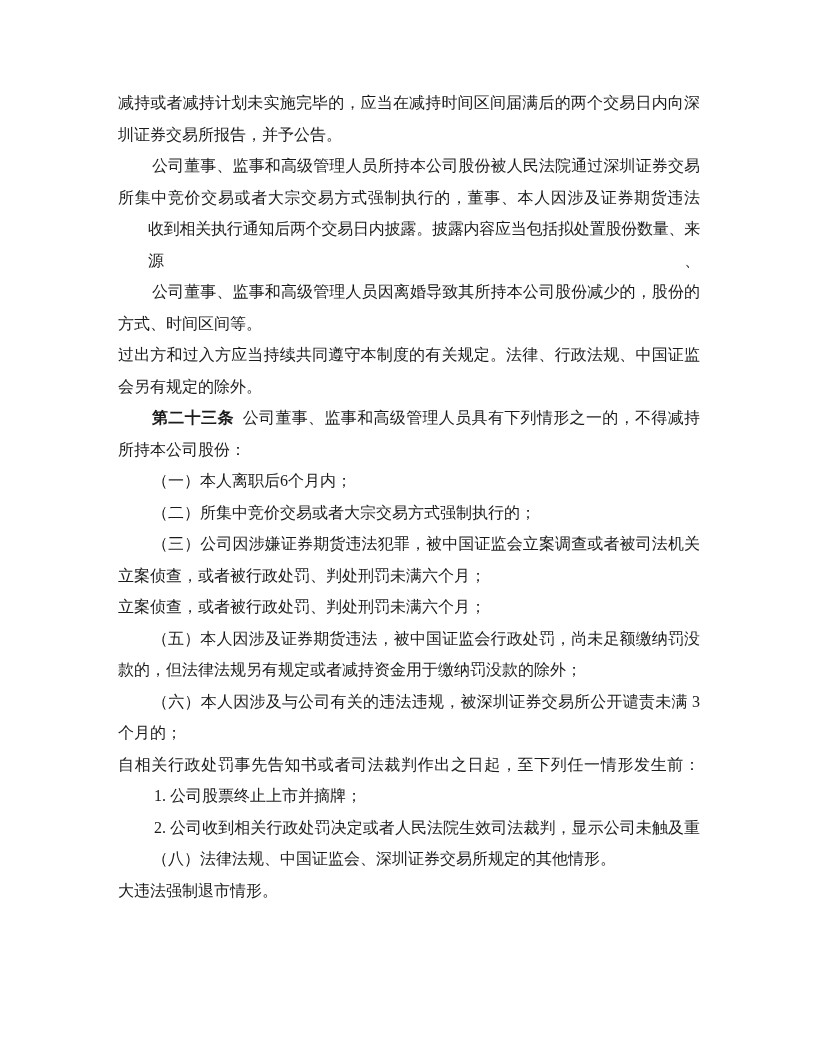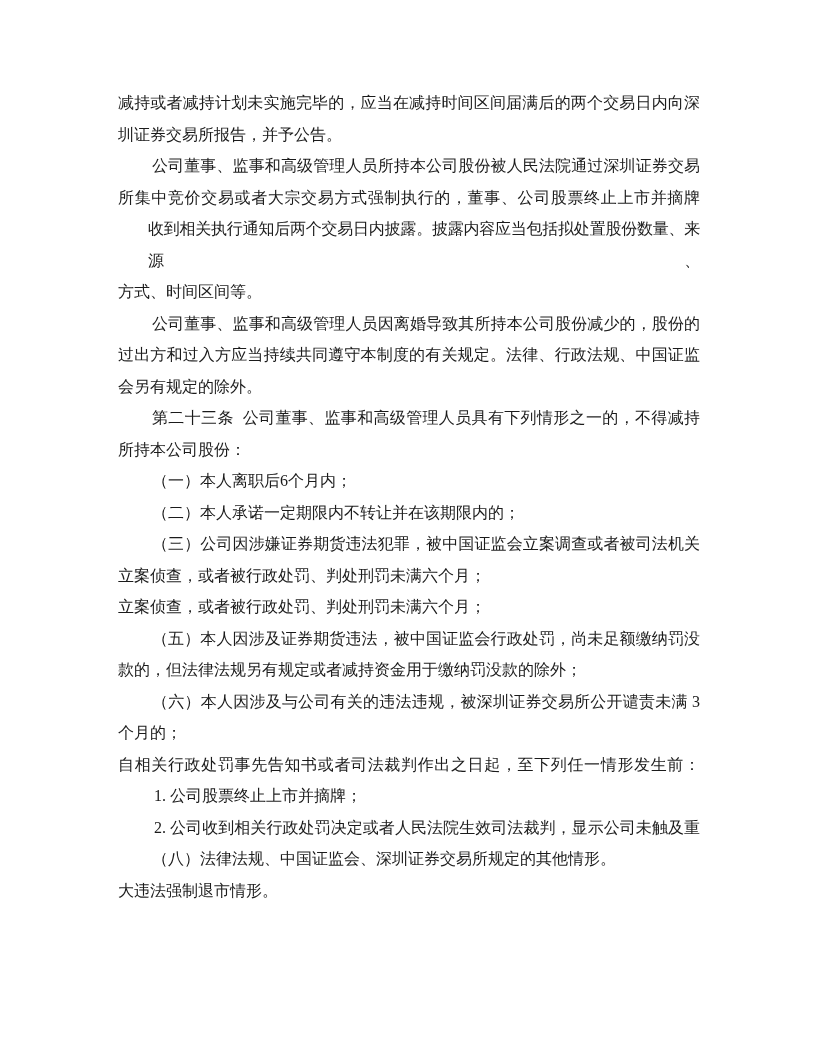--- a/index.html
+++ b/index.html
@@ -29,43 +29,43 @@
   .line.full {
     text-align-last: justify;
   }
   
   .ind2 { padding-left: 34px; }
   
   .indnum { padding-left: 36px; }
   
   .tight { letter-spacing: -0.3px; margin-left: 30px; }
   .art-no {
-    font-weight: normal;
+    font-weight: bold;
     margin-right: 9px;
   }
 </style>
 </head>
 <body>
 
 <div class="page">
   <div class="line full">减持或者减持计划未实施完毕的，应当在减持时间区间届满后的两个交易日内向深</div>
   <div class="line">圳证券交易所报告，并予公告。</div>
   <div class="line ind2 full">公司董事、监事和高级管理人员所持本公司股份被人民法院通过深圳证券交易</div>
-  <div class="line full">所集中竞价交易或者大宗交易方式强制执行的，董事、公司股票终止上市并摘牌</div>
+  <div class="line full">所集中竞价交易或者大宗交易方式强制执行的，董事、本人因涉及证券期货违法</div>
   <div class="line full tight">收到相关执行通知后两个交易日内披露。披露内容应当包括拟处置股份数量、来源、</div>
+  <div class="line ind2 full">公司董事、监事和高级管理人员因离婚导致其所持本公司股份减少的，股份的</div>
   <div class="line">方式、时间区间等。</div>
-  <div class="line ind2 full">公司董事、监事和高级管理人员因离婚导致其所持本公司股份减少的，股份的</div>
   <div class="line full">过出方和过入方应当持续共同遵守本制度的有关规定。法律、行政法规、中国证监</div>
   <div class="line">会另有规定的除外。</div>
   <div class="line ind2 full">
     <span class="art-no">第二十三条</span><span>公司董事、监事和高级管理人员具有下列情形之一的，不得减持</span>
   </div>
   <div class="line">所持本公司股份：</div>
   <div class="line ind2">（一）本人离职后6个月内；</div>
-  <div class="line ind2">（二）本人承诺一定期限内不转让并在该期限内的；</div>
+  <div class="line ind2">（二）所集中竞价交易或者大宗交易方式强制执行的；</div>
   <div class="line ind2 full">（三）公司因涉嫌证券期货违法犯罪，被中国证监会立案调查或者被司法机关</div>
   <div class="line">立案侦查，或者被行政处罚、判处刑罚未满六个月；</div>
   <div class="line">立案侦查，或者被行政处罚、判处刑罚未满六个月；</div>
   <div class="line ind2 full">（五）本人因涉及证券期货违法，被中国证监会行政处罚，尚未足额缴纳罚没</div>
   <div class="line">款的，但法律法规另有规定或者减持资金用于缴纳罚没款的除外；</div>
   <div class="line ind2 full">（六）本人因涉及与公司有关的违法违规，被深圳证券交易所公开谴责未满 3</div>
   <div class="line">个月的；</div>
   <div class="line full">自相关行政处罚事先告知书或者司法裁判作出之日起，至下列任一情形发生前：</div>
   <div class="line indnum">1. 公司股票终止上市并摘牌；</div>
   <div class="line indnum full">2. 公司收到相关行政处罚决定或者人民法院生效司法裁判，显示公司未触及重</div>

